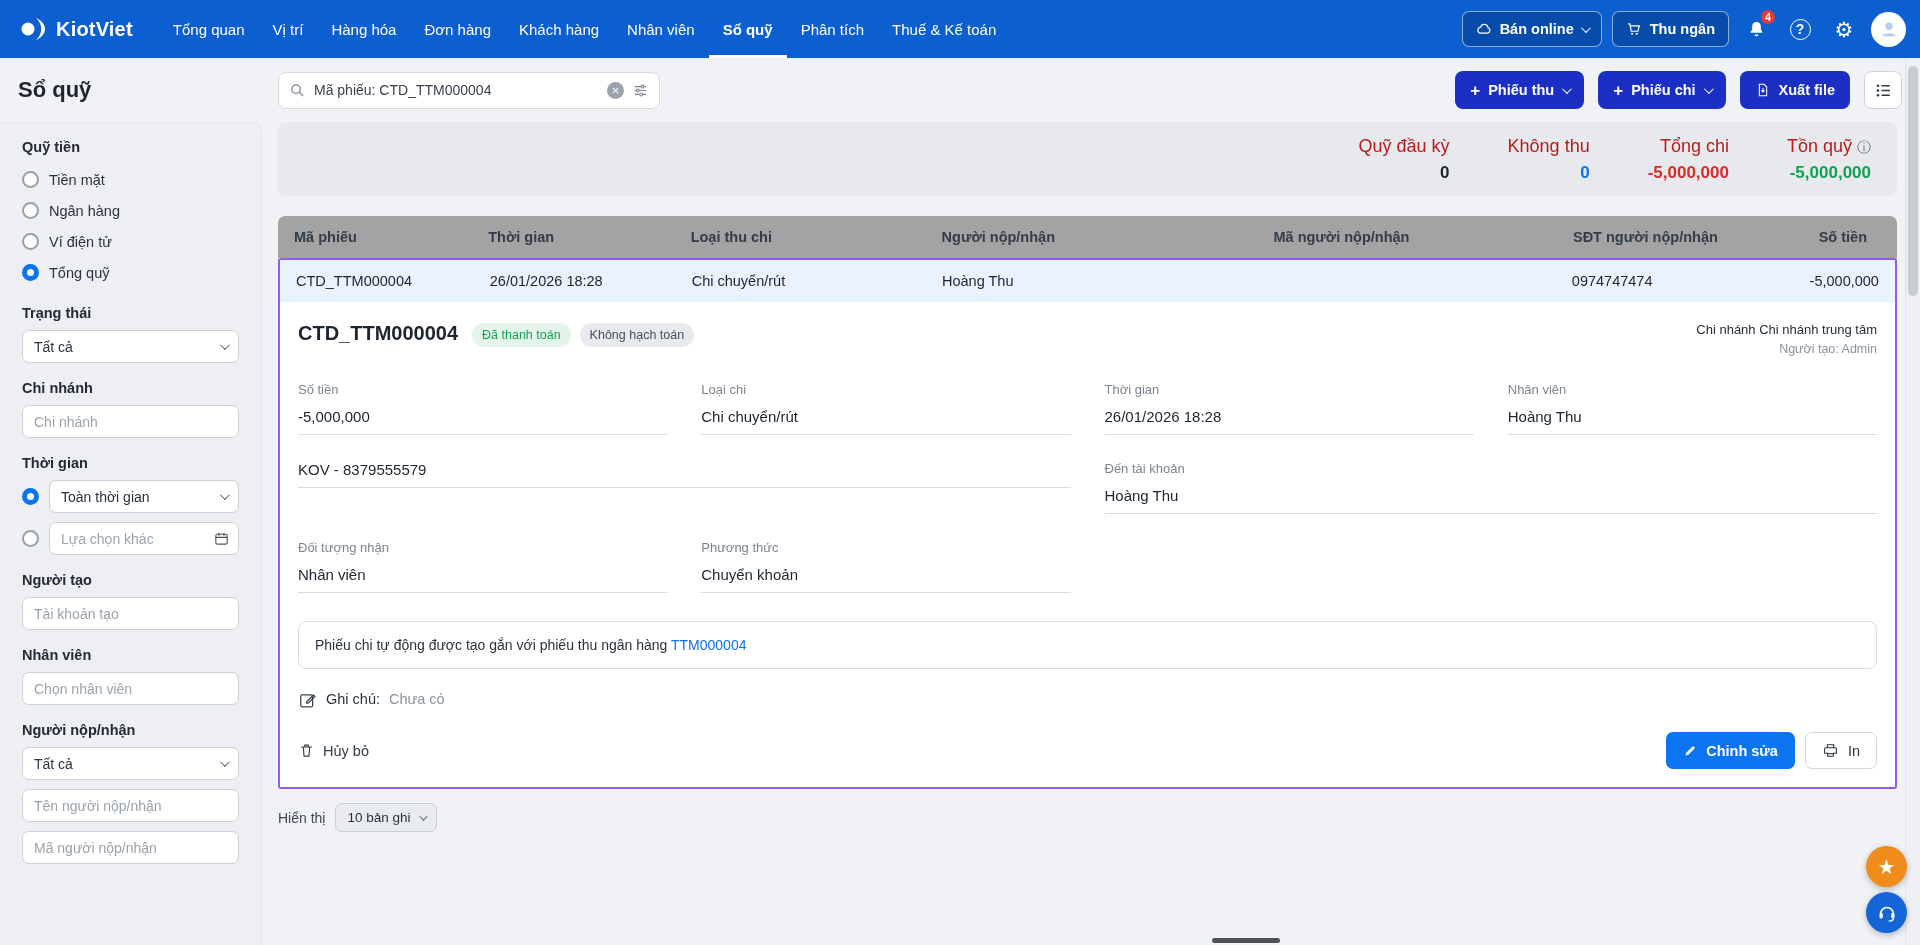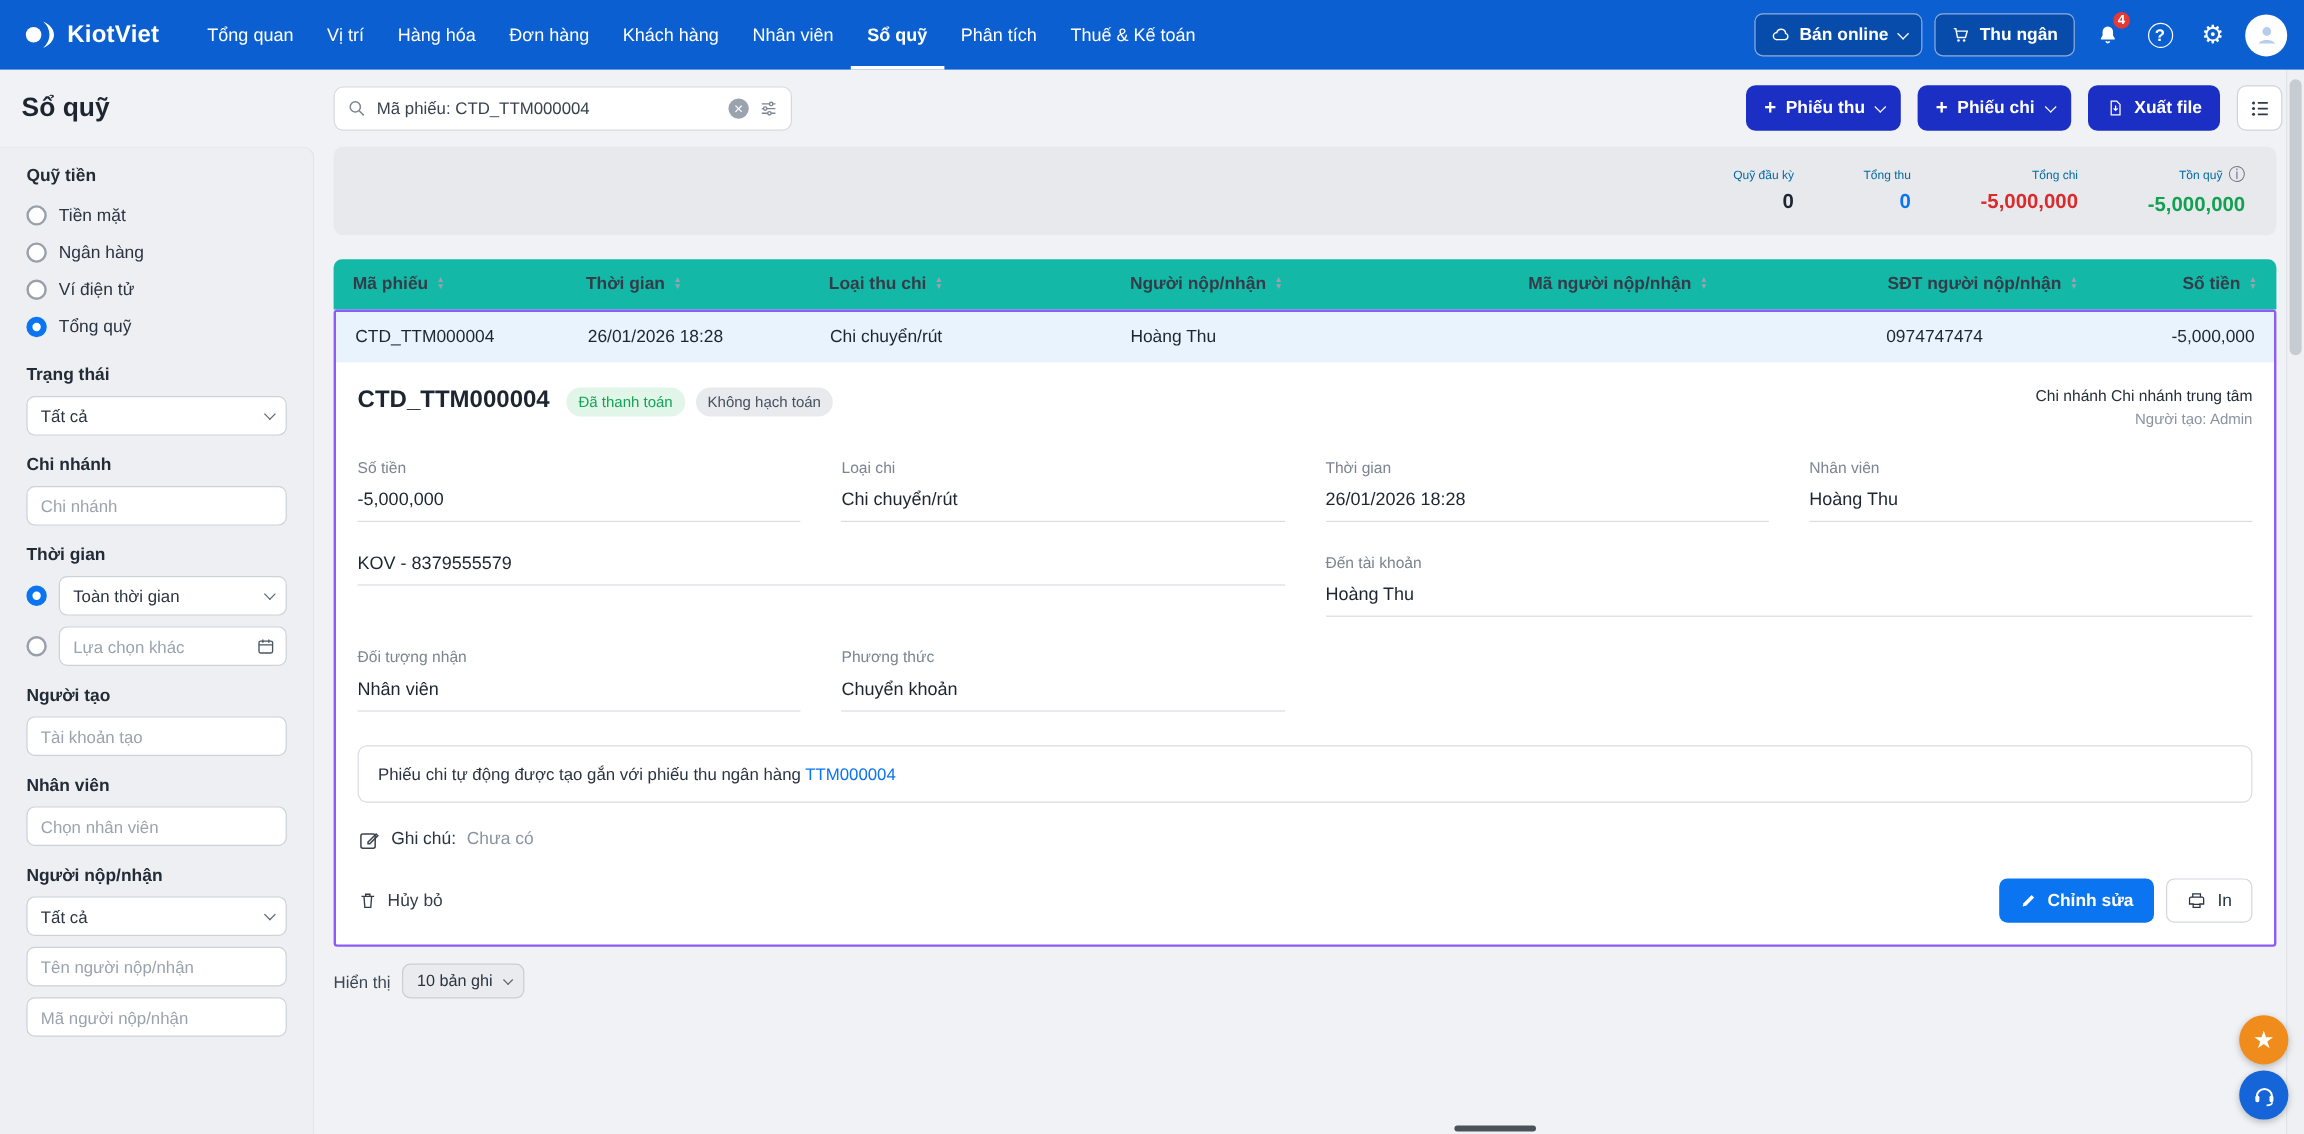--- a/index.html
+++ b/index.html
@@ -63,28 +63,28 @@
   .inline-opt .grow { flex:1; }
   .with-icon { position:relative; flex:1; }
   .with-icon .side-input { padding-right:38px; }
   .with-icon svg { position:absolute; right:9px; top:8px; width:17px; height:17px; color:#4a5560; }
   .stack > * { margin-bottom:9px; }
 
   
   .main { position:absolute; left:278px; top:122px; right:23px; bottom:0; }
   .summary-bar { height:74px; background:#e7e9ed; border-radius:8px; display:flex; align-items:center; justify-content:flex-end; gap:58px; padding:0 26px; }
   .metric { display:flex; flex-direction:column; align-items:flex-end; gap:6px; }
-  .metric-label { font-size:10px; color:#0369a1; display:flex; align-items:center; gap:5px; }
+  .metric-label { font-size:18px; color:#b91c1c; display:flex; align-items:center; gap:5px; }
   .metric-value { font-size:17px; font-weight:bold; }
   .g-info::before { content:"ⓘ"; font-size:14px; color:#6b7480; }
 
   .cashbook-grid { display:grid; grid-template-columns:12% 12.5% 15.5% 20.5% 18.5% 13% 8%; align-items:center; }
   .cell { padding:0 6px 0 16px; font-size:14.5px; white-space:nowrap; overflow:hidden; }
   .cell:last-child { text-align:right; padding-right:16px; }
-  .table-header { margin-top:20px; height:42px; background:#14b8a6; border-radius:7px 7px 0 0; }
+  .table-header { margin-top:20px; height:42px; background:#a3a3a3; border-radius:7px 7px 0 0; }
   .th { font-weight:bold; color:#333d49; display:flex; align-items:center; cursor:pointer; }
   .th:last-child { justify-content:flex-end; }
   .sort { display:inline-flex; flex-direction:column; align-items:center; margin-left:7px; color:#9aa3ad; font-size:7px; line-height:6px; }
   .sort::before { content:"▲"; }
   .sort::after { content:"▼"; }
 
   .detail-panel { border:2px solid #8b5cf6; border-radius:3px; background:#fff; }
   .selected-row { height:42px; background:#e8f3fd; cursor:pointer; }
   .detail-body { padding:20px 18px 18px 18px; }
   .detail-head { display:flex; align-items:flex-start; }
@@ -318,21 +318,21 @@
 </aside>
 
 <main class="main">
 
   <div class="summary-bar">
     <div class="metric">
       <span class="metric-label">Quỹ đầu kỳ</span>
       <span class="metric-value" style="color:#1c2530">0</span>
     </div>
     <div class="metric">
-      <span class="metric-label">Tổng thu</span>
+      <span class="metric-label">Không thu</span>
       <span class="metric-value" style="color:#0b74f0">0</span>
     </div>
     <div class="metric">
       <span class="metric-label">Tổng chi</span>
       <span class="metric-value" style="color:#d92b2b">-5,000,000</span>
     </div>
     <div class="metric">
       <span class="metric-label">
         <span>Tồn quỹ</span>
         <span class="g-info"></span>

